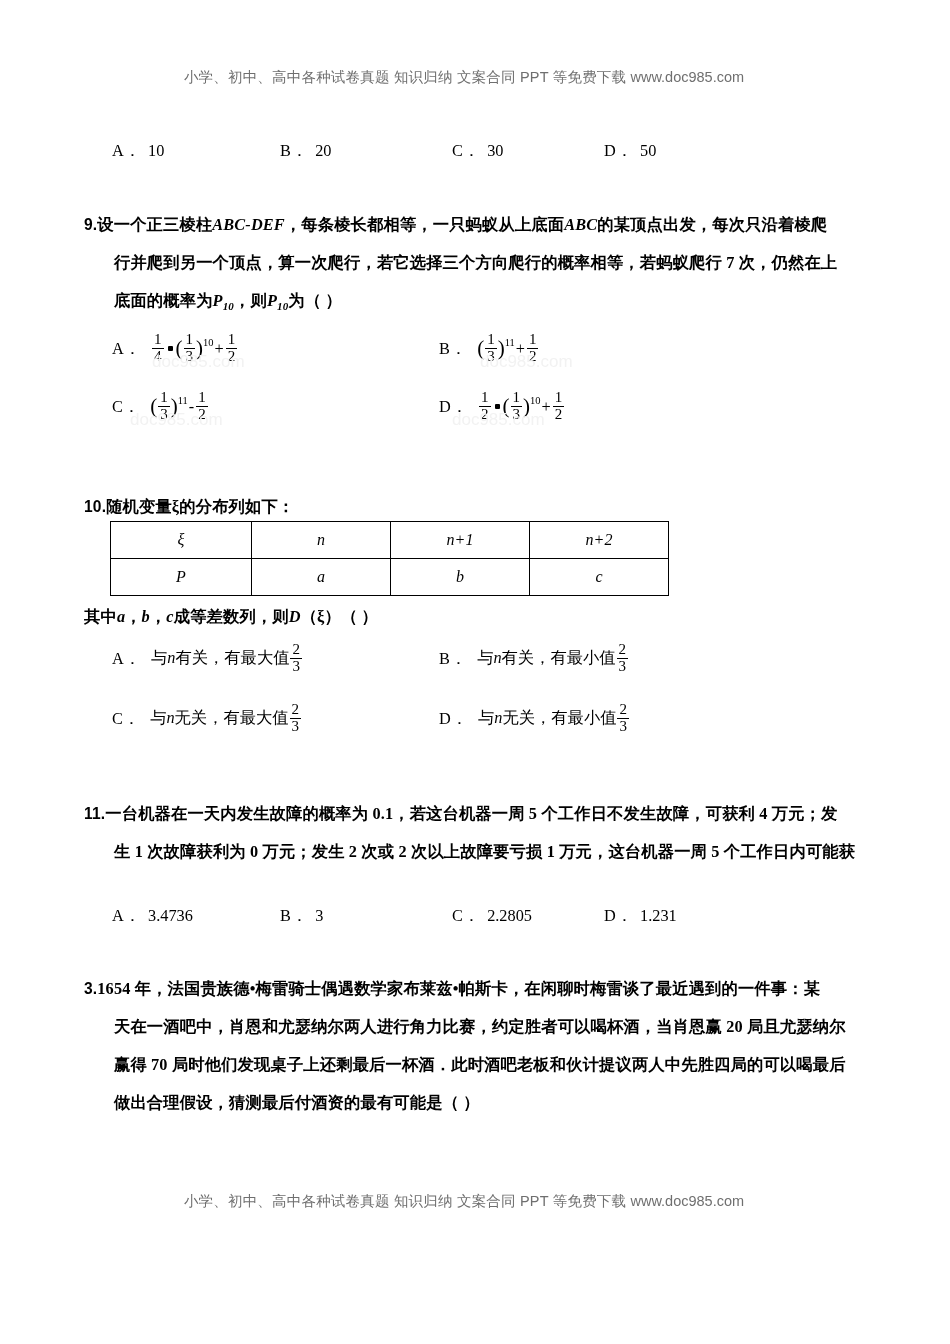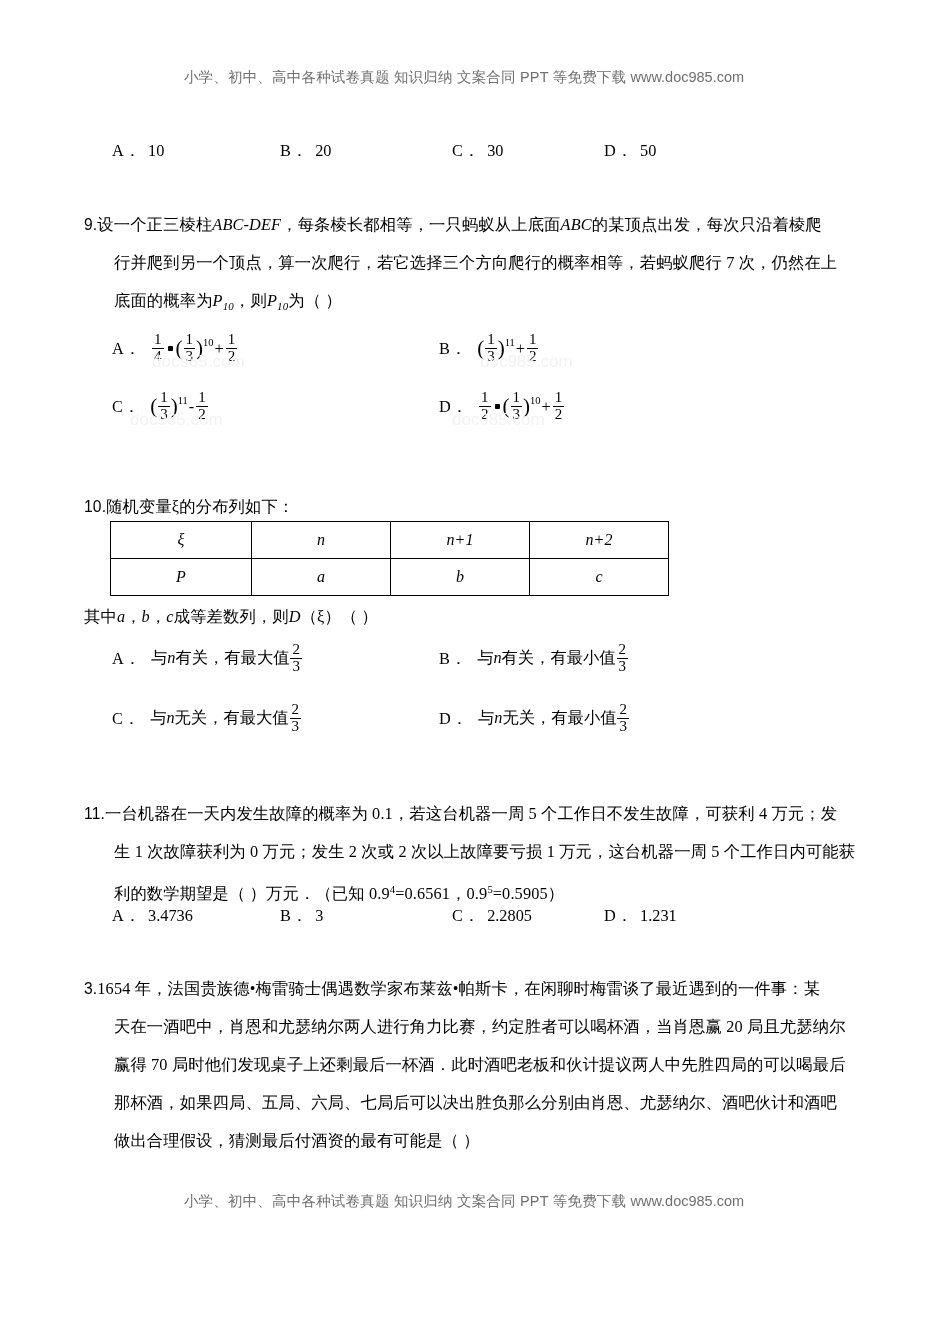--- a/index.html
+++ b/index.html
@@ -43,20 +43,21 @@
   .qblock {
     position: absolute;
     left: 84px;
     width: 790px;
   }
   .qline {
     font-size: 16.3px;
     line-height: 38px;
     white-space: nowrap;
     letter-spacing: 0.15px;
+    font-weight: bold;
   }
   .qline.indent { padding-left: 30px; }
   .num {
     font-family: "Liberation Sans", "DejaVu Sans", sans-serif;
     font-size: 15.6px;
   }
   .it {
     font-style: italic;
     font-family: "Liberation Serif", "DejaVu Serif", serif;
   }
@@ -315,23 +316,20 @@
         <span>与</span><span class="it">n</span><span>无关，有最小值</span><span class="frac"><span class="n">2</span><span class="d">3</span></span>
       </span>
     </div>
   </div>
 
   <div class="qblock" style="top:795px;">
     <div class="qline">
       <span class="num">11.</span><span>一台机器在一天内发生故障的概率为 0.1，若这台机器一周 5 个工作日不发生故障，可获利 4 万元；发</span>
     </div>
     <div class="qline indent">生 1 次故障获利为 0 万元；发生 2 次或 2 次以上故障要亏损 1 万元，这台机器一周 5 个工作日内可能获</div>
-    <div class="qline indent">
-      <span>利的数学期望是（      ）万元．（已知 0.9</span><sup class="pw">4</sup><span>=0.6561，0.9</span><sup class="pw">5</sup><span>=0.5905）</span>
-    </div>
   </div>
 
   <div class="opt-row" style="top:905px;">
     <div class="opt" style="left:28px;">
       <span class="lab">A．</span><span class="val">3.4736</span>
     </div>
     <div class="opt" style="left:196px;">
       <span class="lab">B．</span><span class="val">3</span>
     </div>
     <div class="opt" style="left:368px;">
@@ -341,21 +339,20 @@
       <span class="lab">D．</span><span class="val">1.231</span>
     </div>
   </div>
 
   <div class="qblock" style="top:970px;">
     <div class="qline">
       <span class="num">3.</span><span>1654 年，法国贵族德•梅雷骑士偶遇数学家布莱兹•帕斯卡，在闲聊时梅雷谈了最近遇到的一件事：某</span>
     </div>
     <div class="qline indent">天在一酒吧中，肖恩和尤瑟纳尔两人进行角力比赛，约定胜者可以喝杯酒，当肖恩赢 20 局且尤瑟纳尔</div>
     <div class="qline indent">赢得 70 局时他们发现桌子上还剩最后一杯酒．此时酒吧老板和伙计提议两人中先胜四局的可以喝最后</div>
-    <div class="qline indent">那杯酒，如果四局、五局、六局、七局后可以决出胜负那么分别由肖恩、尤瑟纳尔、酒吧伙计和酒吧</div>
     <div class="qline indent">做出合理假设，猜测最后付酒资的最有可能是（      ）</div>
   </div>
 
   <div class="wm" style="left:152px; top:352px;">doc985.com</div>
   <div class="wm" style="left:480px; top:352px;">doc985.com</div>
   <div class="wm" style="left:130px; top:410px;">doc985.com</div>
   <div class="wm" style="left:452px; top:410px;">doc985.com</div>
 
   <div class="site-line footer-line">
     <span>小学、初中、高中各种试卷真题 知识归纳 文案合同 PPT 等免费下载</span>

